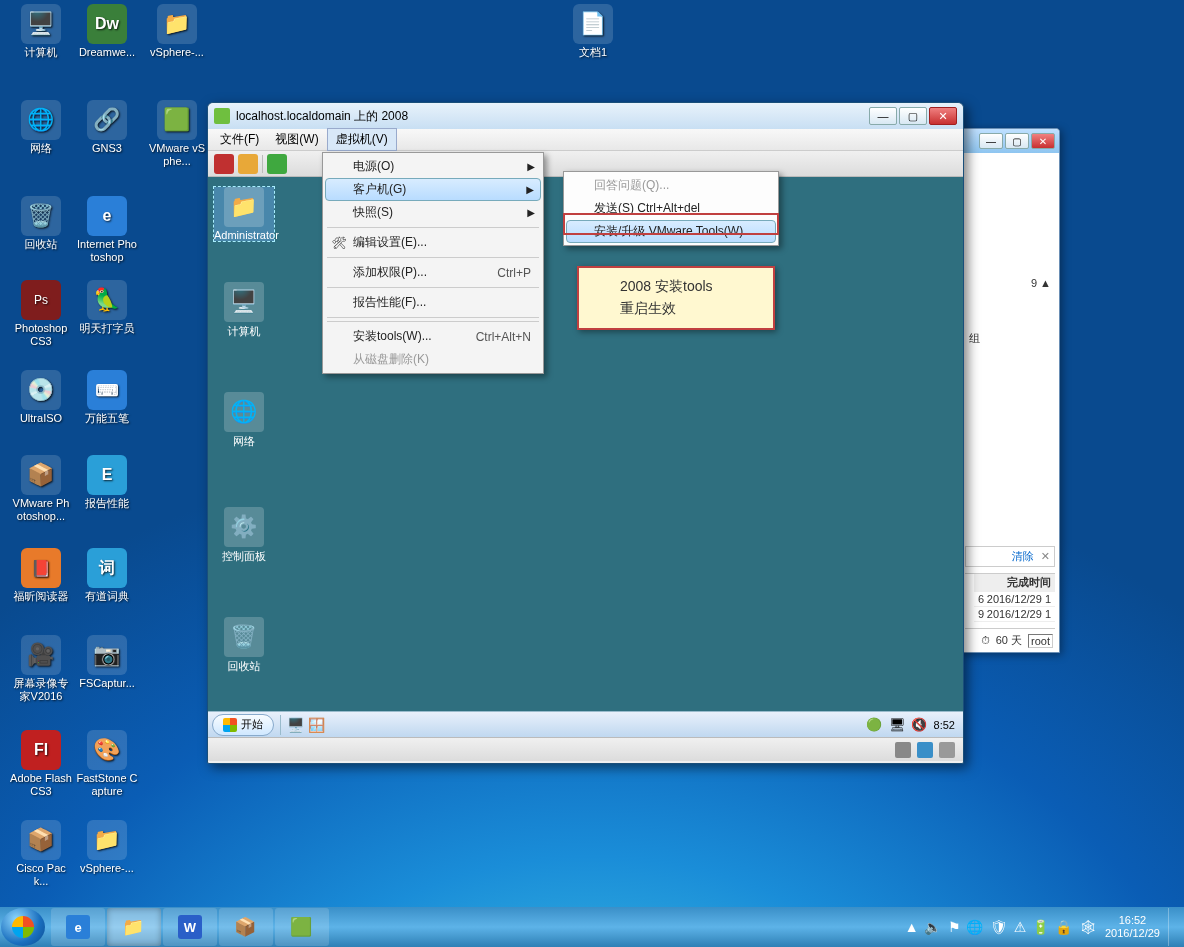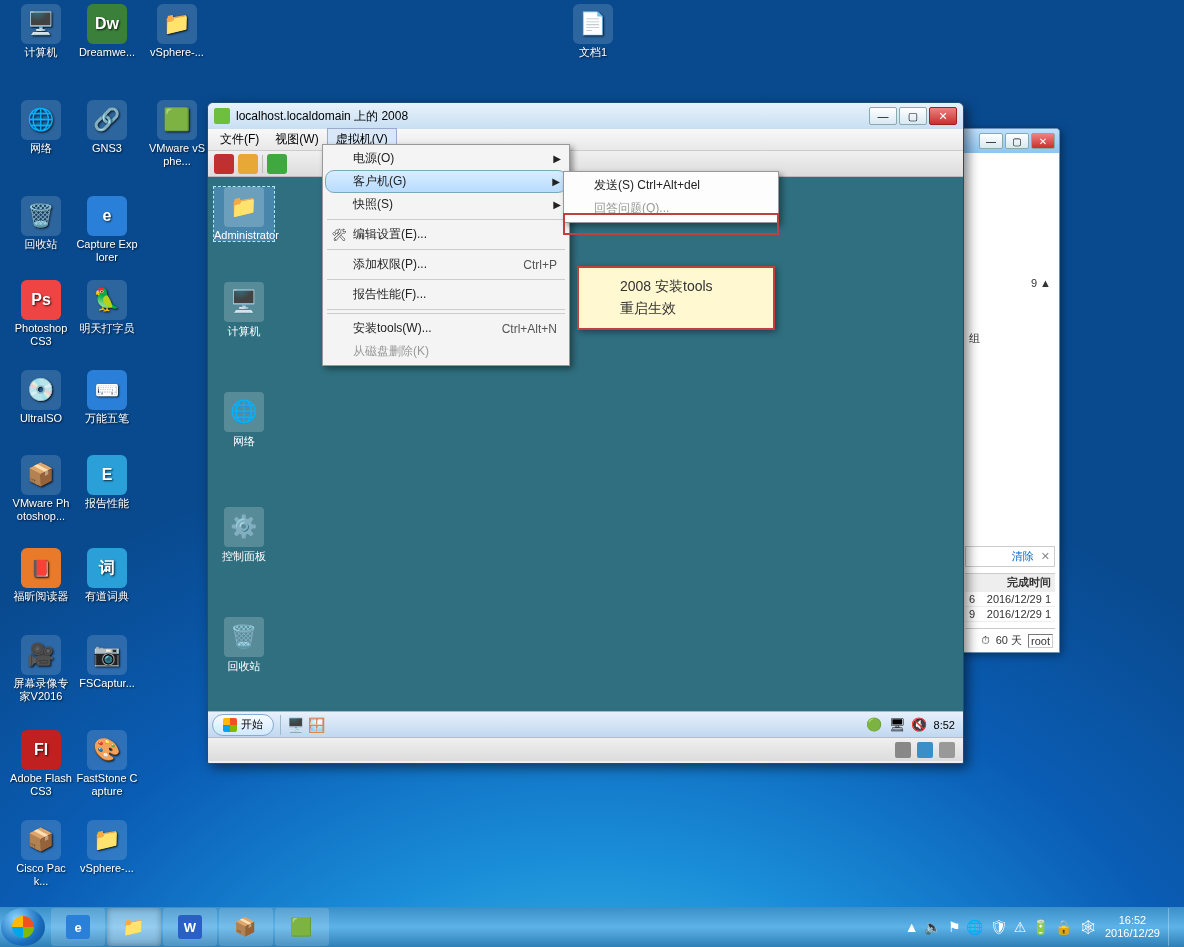--- a/index.html
+++ b/index.html
@@ -45,21 +45,21 @@
 .guest-tray { margin-left:auto; display:flex; align-items:center; gap:6px; padding-right:8px; }
 
 
 .vmc-status { height:24px; background:linear-gradient(#f0f0f0,#dcdcdc); border-top:1px solid #bbb; display:flex; align-items:center; justify-content:flex-end; padding:0 8px; gap:6px; }
 .vmc-status .sic { width:16px; height:16px; background:#ccc; border-radius:2px; cursor:pointer; }
 
 
 .menu { position:absolute; background:#f4f4f4; border:1px solid #999; box-shadow:3px 3px 6px rgba(0,0,0,.4); font-size:12px; padding:2px; }
 .menu-item { display:flex; align-items:center; padding:3px 10px 3px 28px; position:relative; white-space:nowrap; cursor:pointer; color:#222; }
 .menu-item.disabled { color:#999; }
-.menu-item.highlight { background:linear-gradient(#d8ecff,#b8dcff); border:1px solid #7ab; padding:2px 9px 2px 27px; border-radius:9px; }
+.menu-item.highlight { background:linear-gradient(#d8ecff,#b8dcff); border:1px solid #7ab; padding:2px 9px 2px 27px; border-radius:4px; }
 .menu-item .sc { margin-left:auto; padding-left:30px; color:#555; }
 .menu-item .arrow { position:absolute; right:6px; font-size:10px; }
 .menu-sep { height:1px; background:#ccc; margin:3px 2px; }
 .menu-item .mi-icon { position:absolute; left:6px; width:16px; height:16px; display:flex;align-items:center;justify-content:center; font-size:12px; }
 
 .submenu2 { position:absolute; background:#fdfdfd; border:1px solid #999; box-shadow:3px 3px 6px rgba(0,0,0,.4); font-size:12px; padding:2px; }
 
 
 .note { position:absolute; background:#fff8d0; border:2px solid #c04040; padding:10px 14px; font-size:14px; color:#333; box-shadow:2px 2px 6px rgba(0,0,0,.4);}
 .note-highlight-box { position:absolute; border:2px solid #c04040; pointer-events:none; }
@@ -81,21 +81,21 @@
     <div style="background:linear-gradient(#f08080,#c83030);color:#fff;">✕</div>
   </div>
   <div class="bgwin-body">
     <div style="text-align:right;padding:120px 4px 2px;"><span>9</span> ▲</div>
     <div style="padding:40px 4px;"><span>组</span></div>
     <div style="height:160px;"></div>
     <div style="text-align:right;border:1px solid #ccc;padding:2px 4px;">
       <span style="color:#06c;cursor:pointer;">清除</span>
       <span style="color:#888;cursor:pointer;margin-left:4px;">✕</span>
     </div>
-    <div style="border-top:1px solid #ccc;margin-top:6px;">
+    <div style="border-top:1px solid #ccc;margin-top:6px;padding-left:9px;">
       <div class="bgwin-row" style="background:#eee;font-weight:bold;">
           <span></span>
           <span>完成时间</span>
         </div>
       <div class="bgwin-row">
           <span>6</span>
           <span>2016/12/29 1</span>
         </div>
       <div class="bgwin-row">
           <span>9</span>
@@ -138,24 +138,24 @@
     <div class="desktop-icon" style="left: 146px; top: 100px;">
       <div class="ico" style="">🟩</div>
       <span class="lbl">VMware vSphe...</span>
     </div>
     <div class="desktop-icon" style="left: 10px; top: 196px;">
       <div class="ico" style="">🗑️</div>
       <span class="lbl">回收站</span>
     </div>
     <div class="desktop-icon" style="left: 76px; top: 196px;">
       <div class="ico" style="background:#2a7fd8;color:#fff;font-weight:bold;font-size:16px;">e</div>
-      <span class="lbl">Capture Explorer</span>
+      <span class="lbl">Internet Photoshop</span>
     </div>
     <div class="desktop-icon" style="left: 10px; top: 280px;">
-      <div class="ico" style="background:#ef4444;color:#fff;font-weight:bold;font-size:16px;">Ps</div>
+      <div class="ico" style="background:#7f1d1d;color:#fff;font-weight:normal;font-size:12px;">Ps</div>
       <span class="lbl">Photoshop CS3</span>
     </div>
     <div class="desktop-icon" style="left: 76px; top: 280px;">
       <div class="ico" style="">🦜</div>
       <span class="lbl">明天打字员</span>
     </div>
     <div class="desktop-icon" style="left: 10px; top: 370px;">
       <div class="ico" style="">💿</div>
       <span class="lbl">UltraISO</span>
     </div>
@@ -250,21 +250,21 @@
       </div>
     </div>
   </div>
   <div class="vmc-status">
     <div class="sic" style="background:#888;"></div>
     <div class="sic" style="background:#3a8fc8;"></div>
     <div class="sic" style="background:#999;"></div>
   </div>
 </div>
 
-<div class="menu" id="menu-vm" style="left:322px; top:144px; width:248px;">
+<div class="menu" id="menu-vm" style="left:322px; top:152px; width:222px;">
     <div class="menu-item">
       <span>电源(O)</span>
       <span class="arrow">▶</span>
     </div>
     <div class="menu-item highlight">
       <span>客户机(G)</span>
       <span class="arrow">▶</span>
     </div>
     <div class="menu-item">
       <span>快照(S)</span>
@@ -289,25 +289,28 @@
     <div class="menu-item">
       <span>安装tools(W)...</span>
       <span class="sc">Ctrl+Alt+N</span>
     </div>
     <div class="menu-item disabled">
       <span>从磁盘删除(K)</span>
     </div>
   </div>
 
 <div class="submenu2" id="menu-guest" style="left:563px; top:171px; width:216px;">
-    <div class="menu-item">
-      <span>发送(S) Ctrl+Alt+del</span>
-    </div>
     <div class="menu-item disabled">
       <span>回答问题(Q)...</span>
+    </div>
+    <div class="menu-item">
+      <span>发送(S) Ctrl+Alt+del</span>
+    </div>
+    <div class="menu-item highlight">
+      <span>安装/升级 VMware Tools(W)</span>
     </div>
   </div>
 
 <div class="note-highlight-box" style="left:563px; top:213px; width:216px; height:22px;"></div>
 
 <div class="note" style="left:577px; top:266px; width:198px;padding-left:41px;">
   <div style="margin-bottom:4px;">2008 安装tools</div>
   <div>重启生效</div>
 </div>
 

